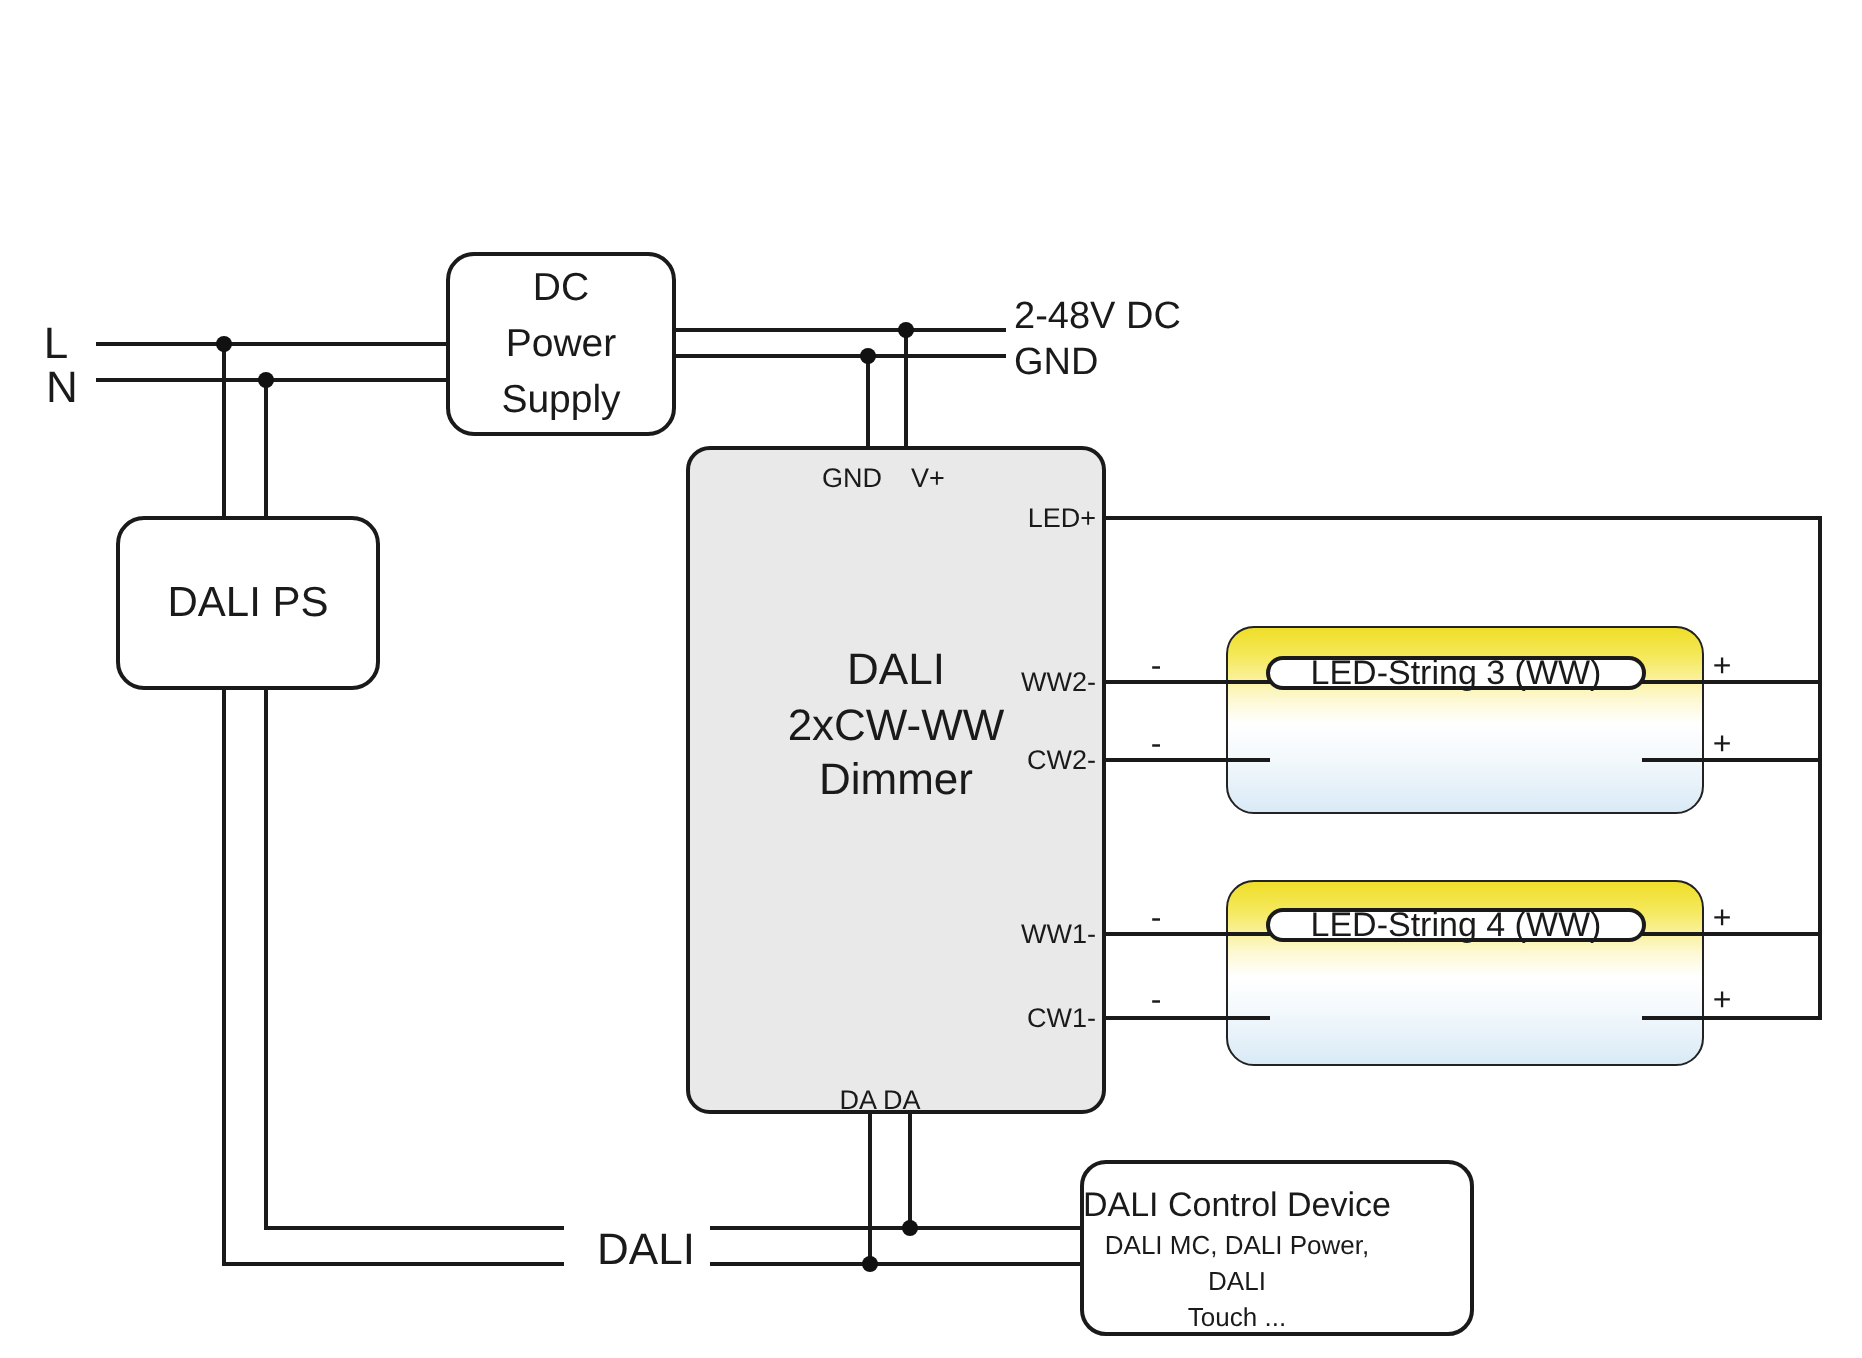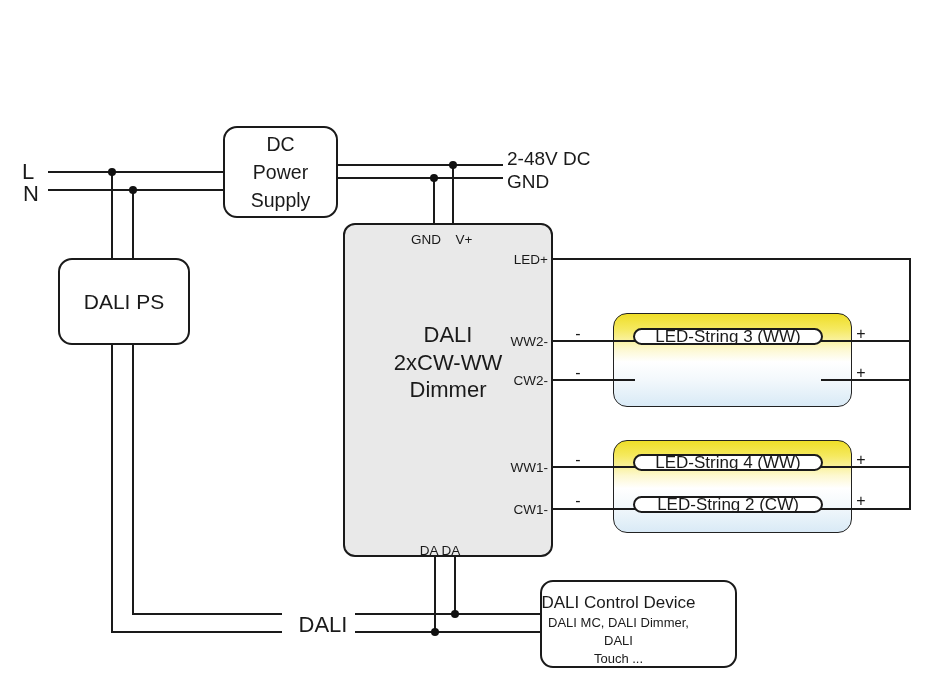--- a/index.html
+++ b/index.html
@@ -109,37 +109,34 @@
   <div class="term term-r" style="top:467px;">WW1-</div>
   <div class="term term-r" style="top:509px;">CW1-</div>
   <div class="term cxy" style="left:440px;top:550px;">DA DA</div>
 
   <div class="string" style="top:328px;">
     <span>LED-String 3 (WW)</span>
   </div>
   <div class="string" style="top:454px;">
     <span>LED-String 4 (WW)</span>
   </div>
-  <div class="string" style="top:496px;">
-    <span>LED-String 2 (CW)</span>
-  </div>
 
   <div class="sign" style="left:578px;top:334px;">-</div>
   <div class="sign" style="left:861px;top:334px;">+</div>
   <div class="sign" style="left:578px;top:373px;">-</div>
   <div class="sign" style="left:861px;top:373px;">+</div>
   <div class="sign" style="left:578px;top:460px;">-</div>
   <div class="sign" style="left:861px;top:460px;">+</div>
   <div class="sign" style="left:578px;top:501px;">-</div>
   <div class="sign" style="left:861px;top:501px;">+</div>
 
   <div class="box ctrl"></div>
   <div class="ctrl-inner">
     <div class="ctrl-title">DALI Control Device</div>
-    <div class="ctrl-sub">DALI MC, DALI Dimmer, DALI</div>
+    <div class="ctrl-sub">DALI MC, DALI Power, DALI</div>
     <div class="ctrl-sub">Touch ...</div>
   </div>
 
   <div class="lbl ln cxy" style="left:28px;top:172px;">L</div>
   <div class="lbl ln cxy" style="left:31px;top:194px;">N</div>
   <div class="lbl out-lbl cy" style="left:507px;top:159px;">2-48V DC</div>
   <div class="lbl out-lbl cy" style="left:507px;top:182px;">GND</div>
   <div class="lbl bus-lbl cxy" style="left:323px;top:625px;">DALI</div>
 
 </div>

